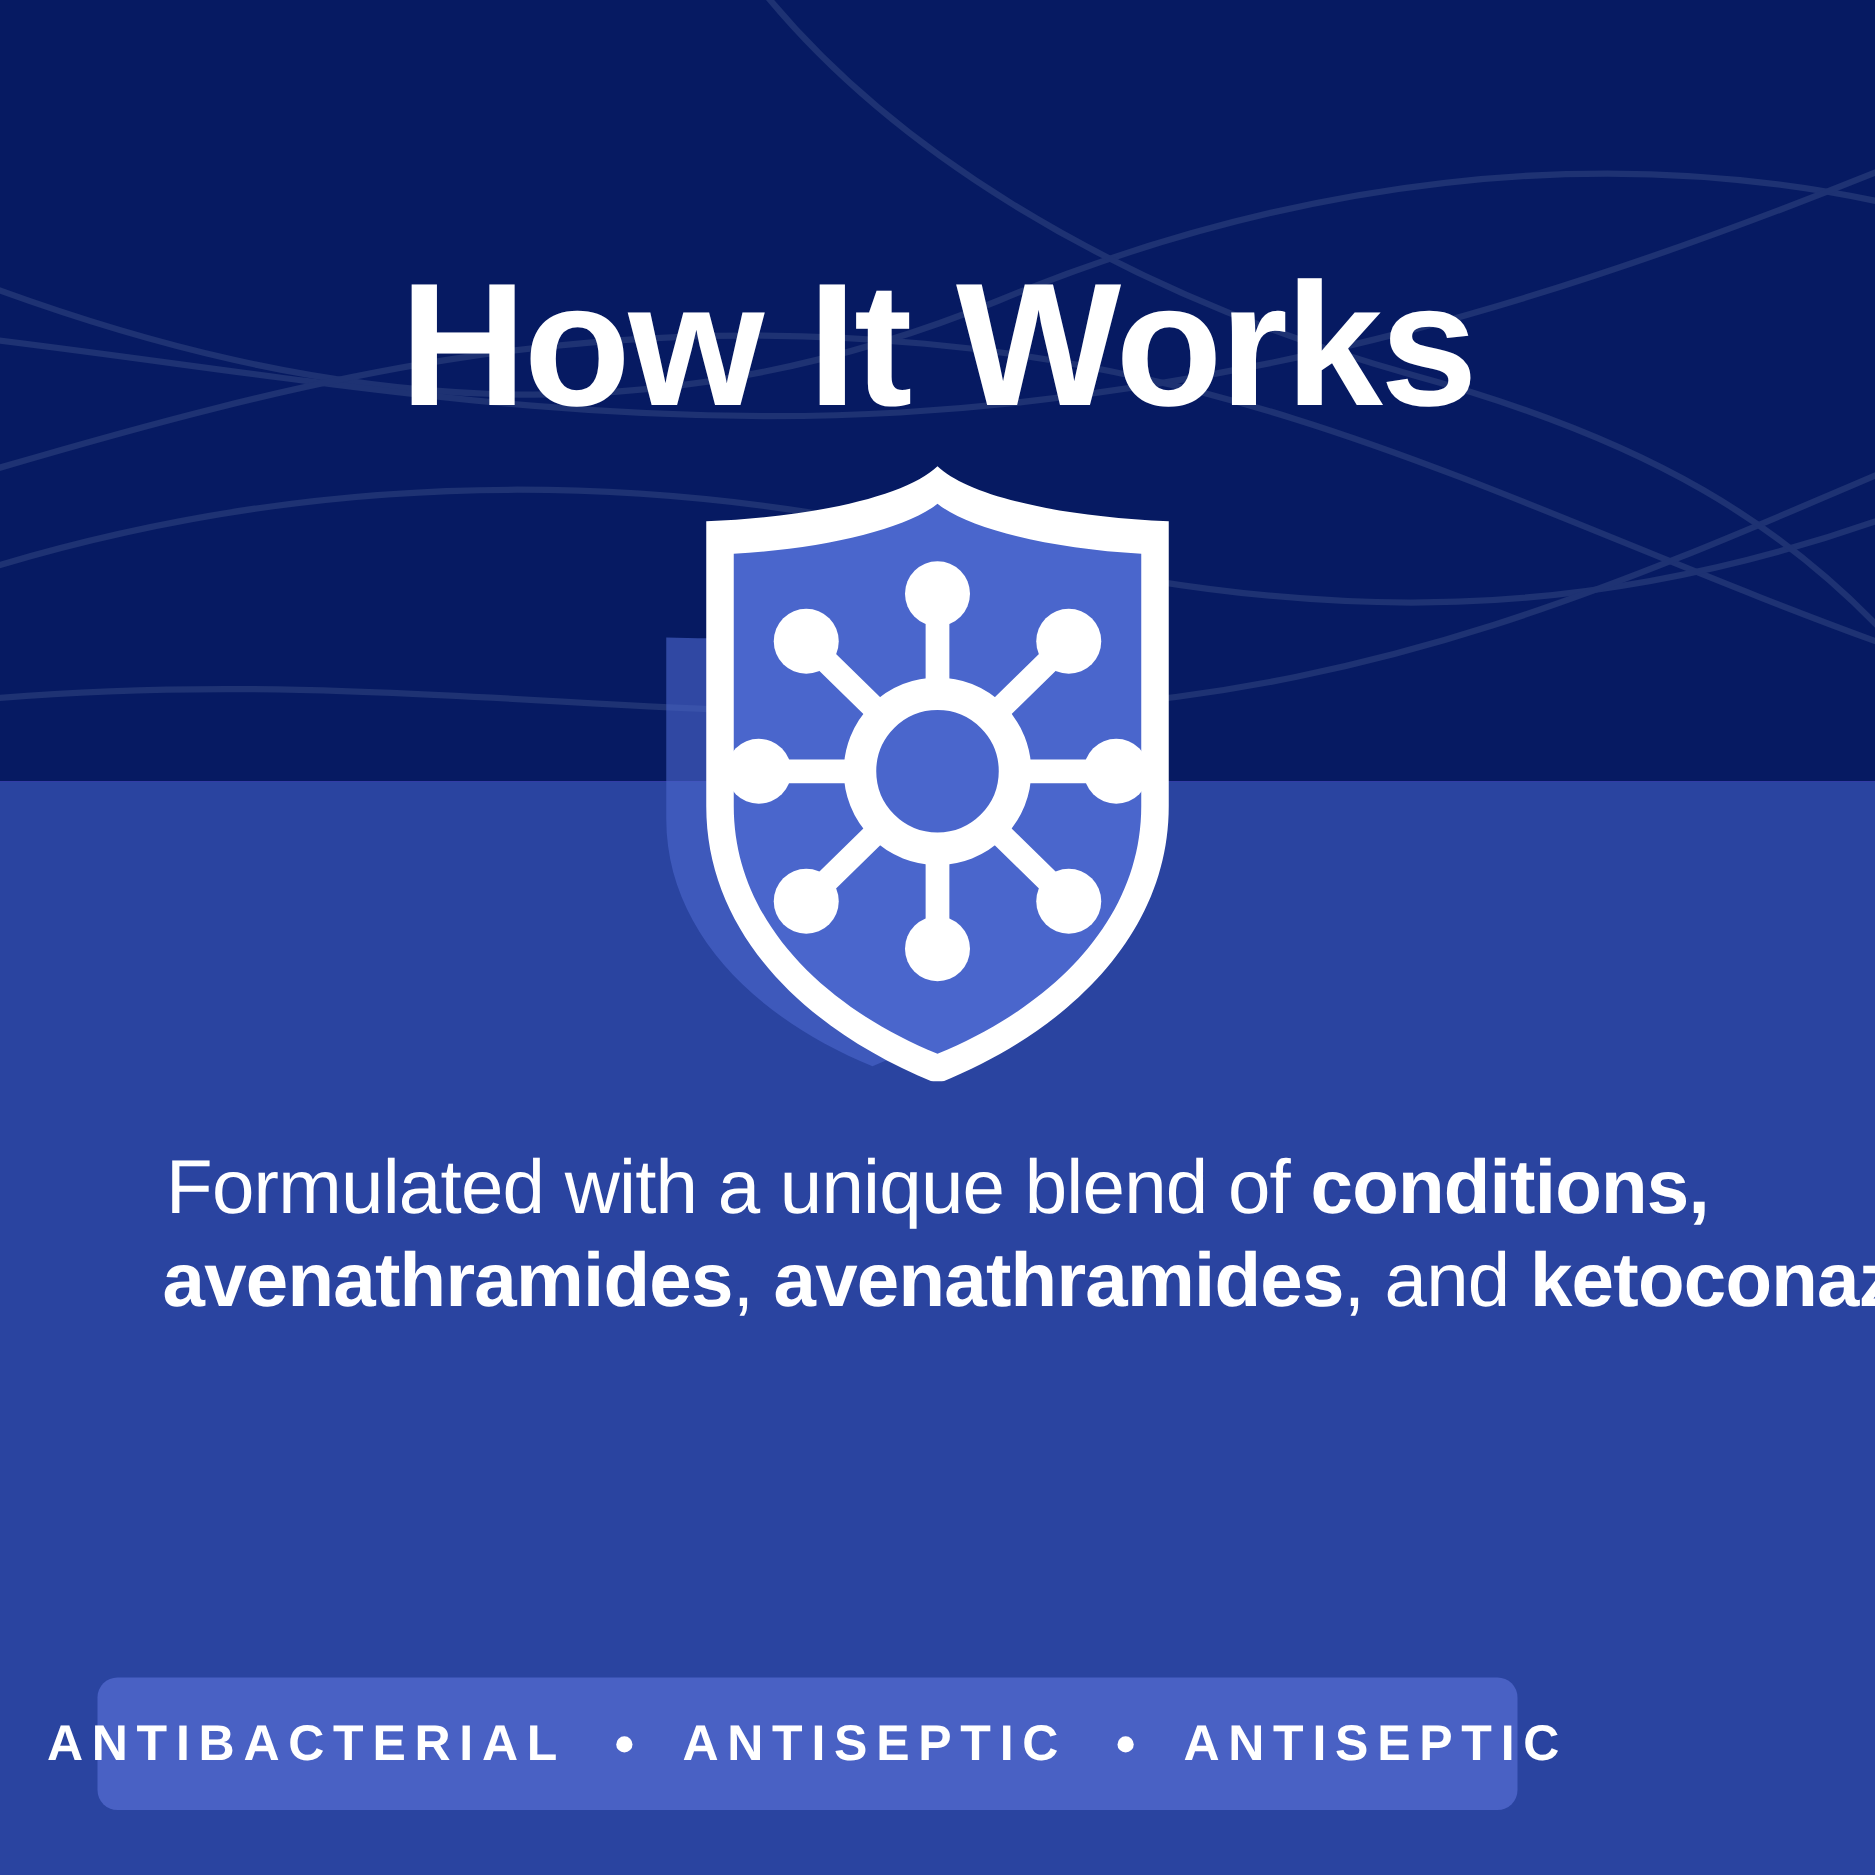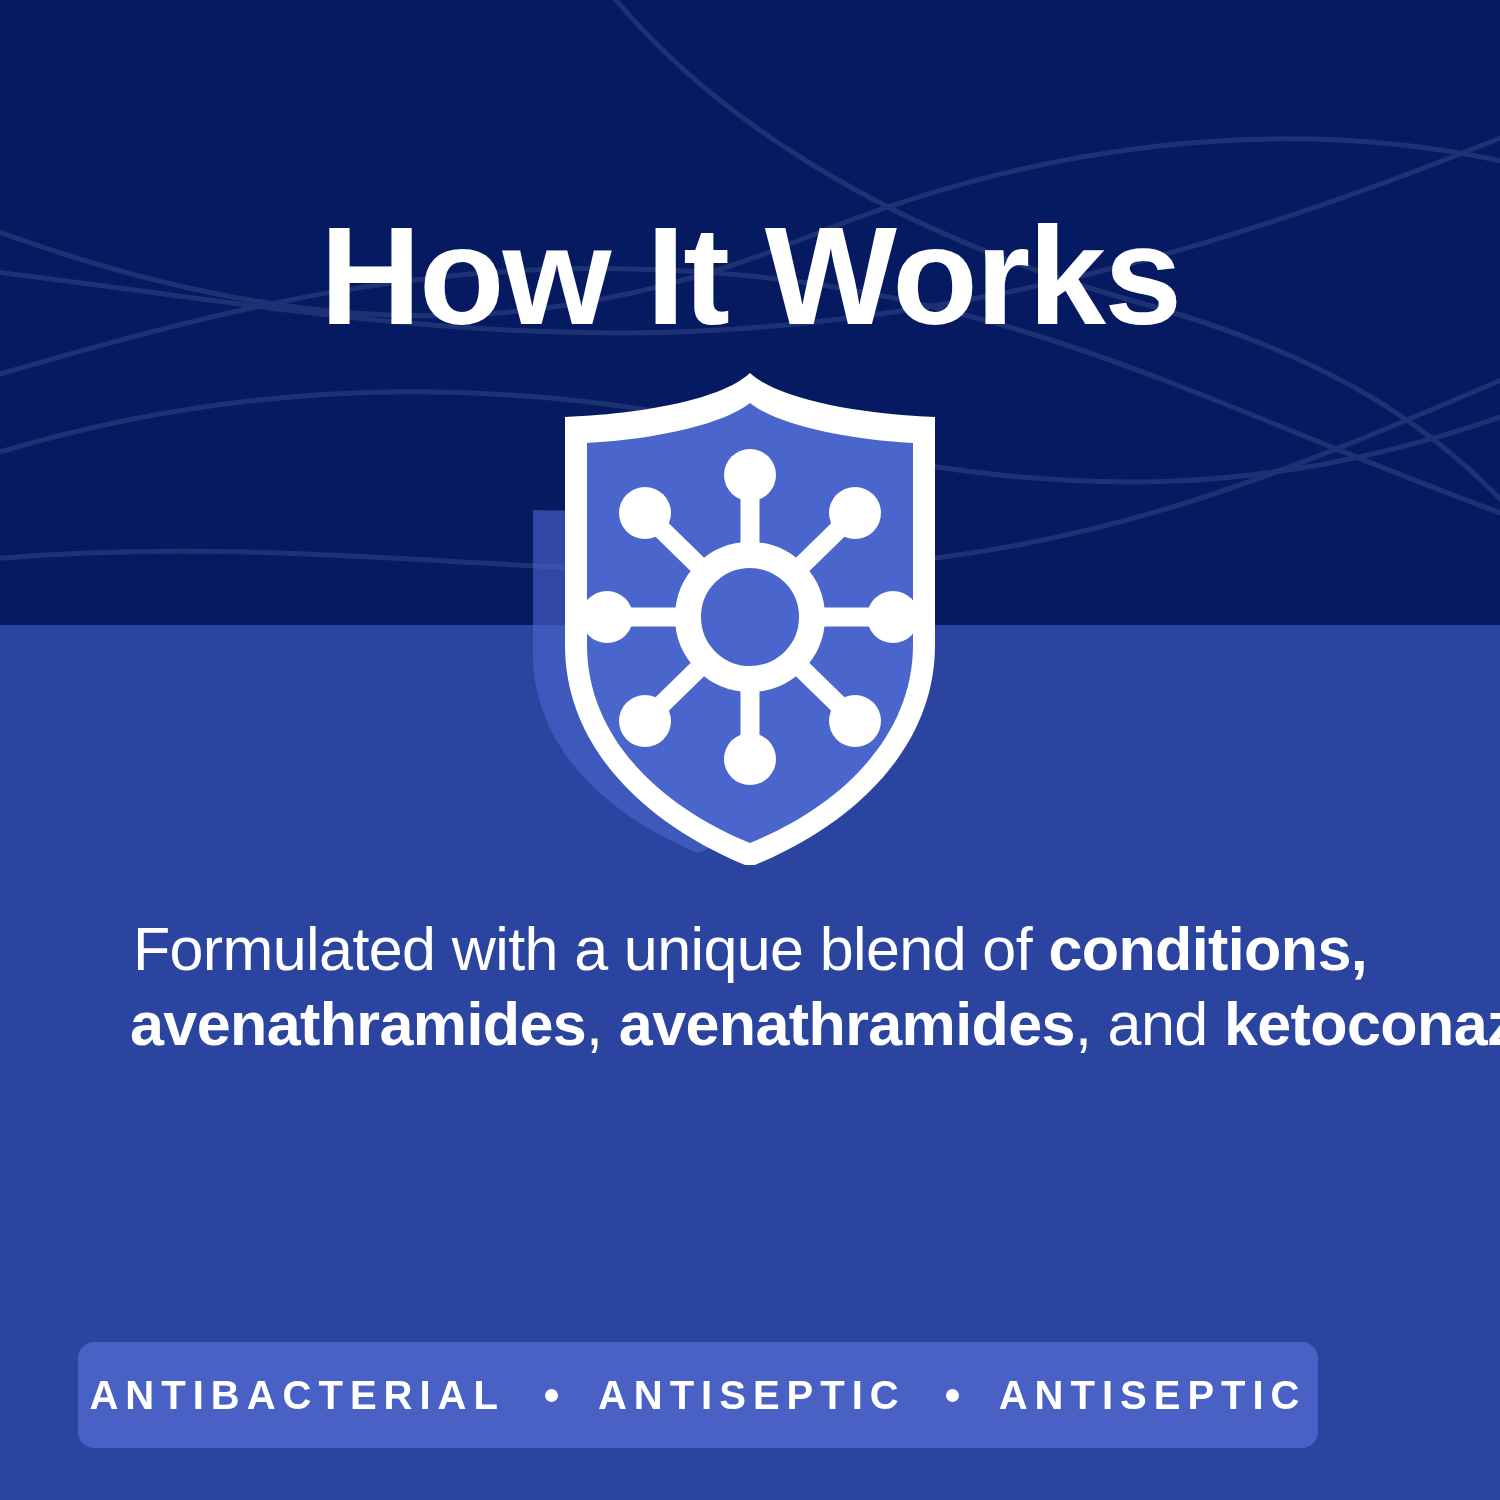--- a/index.html
+++ b/index.html
@@ -92,21 +92,21 @@
   .body-line {
     display: block;
     white-space: nowrap;
   }
 
   
   .badge-bar {
     position: absolute;
     left: 78px;
     top: 1342px;
-    width: 1240px;
+    width: 1136px;
     height: 106px;
     background: #4961c4;
     border-radius: 16px;
     display: flex;
     align-items: center;
     justify-content: center;
   }
 
   .badge-item {
     color: #ffffff;

